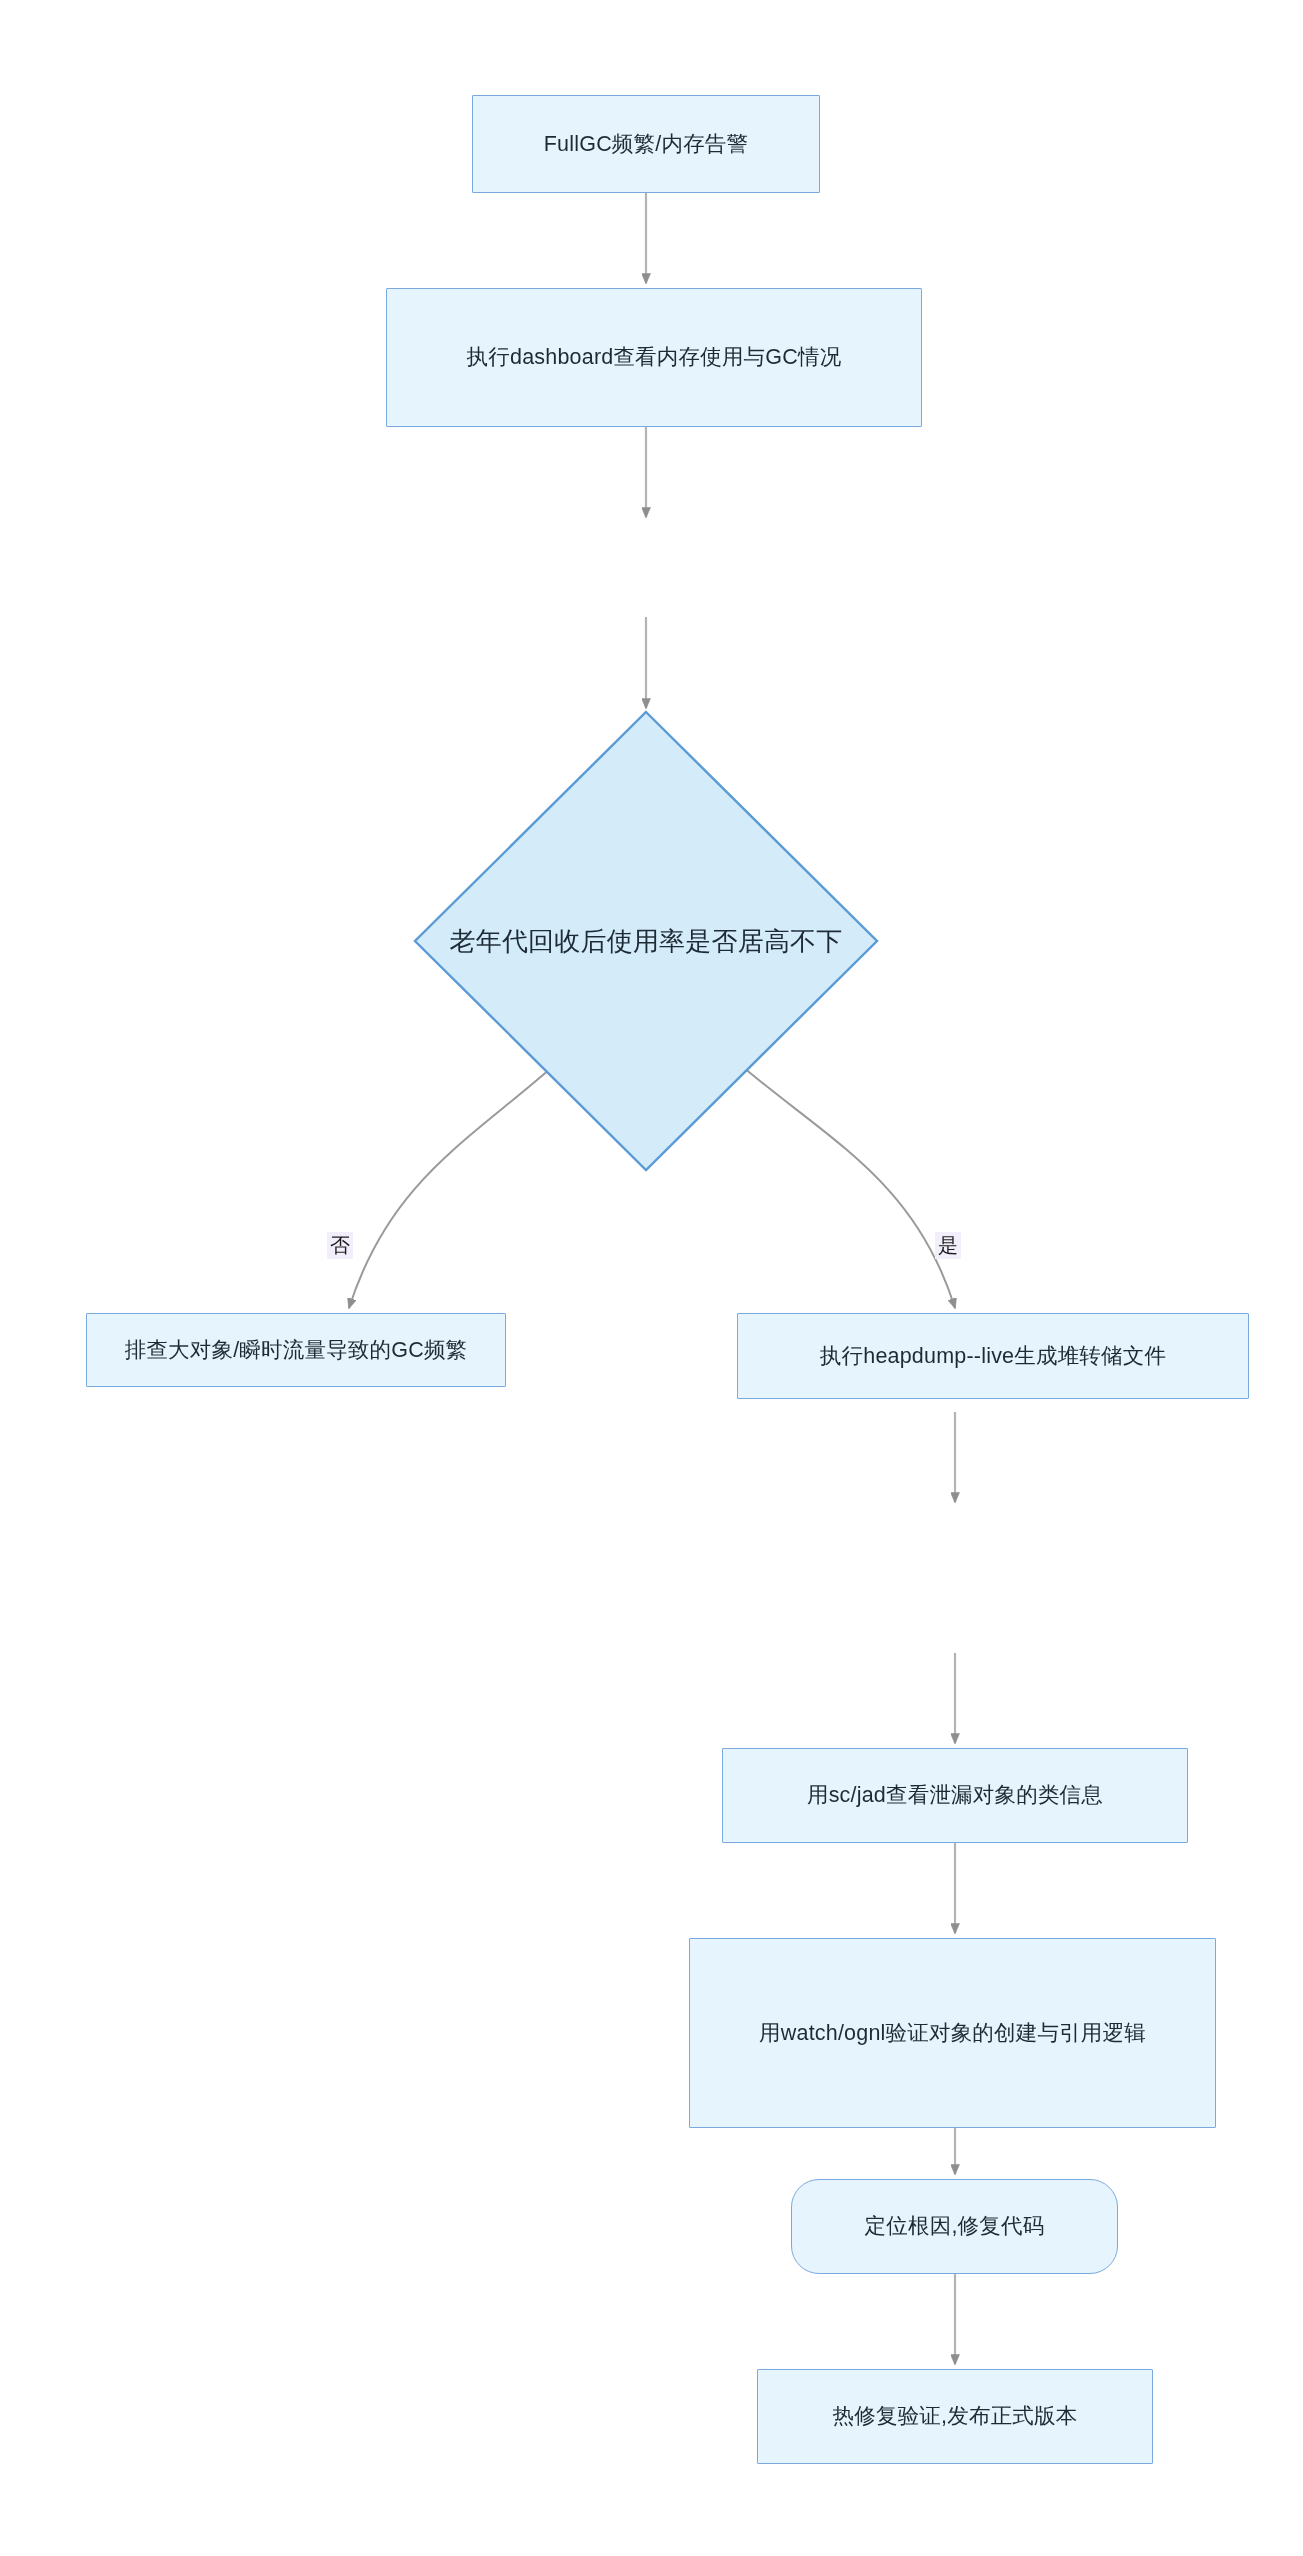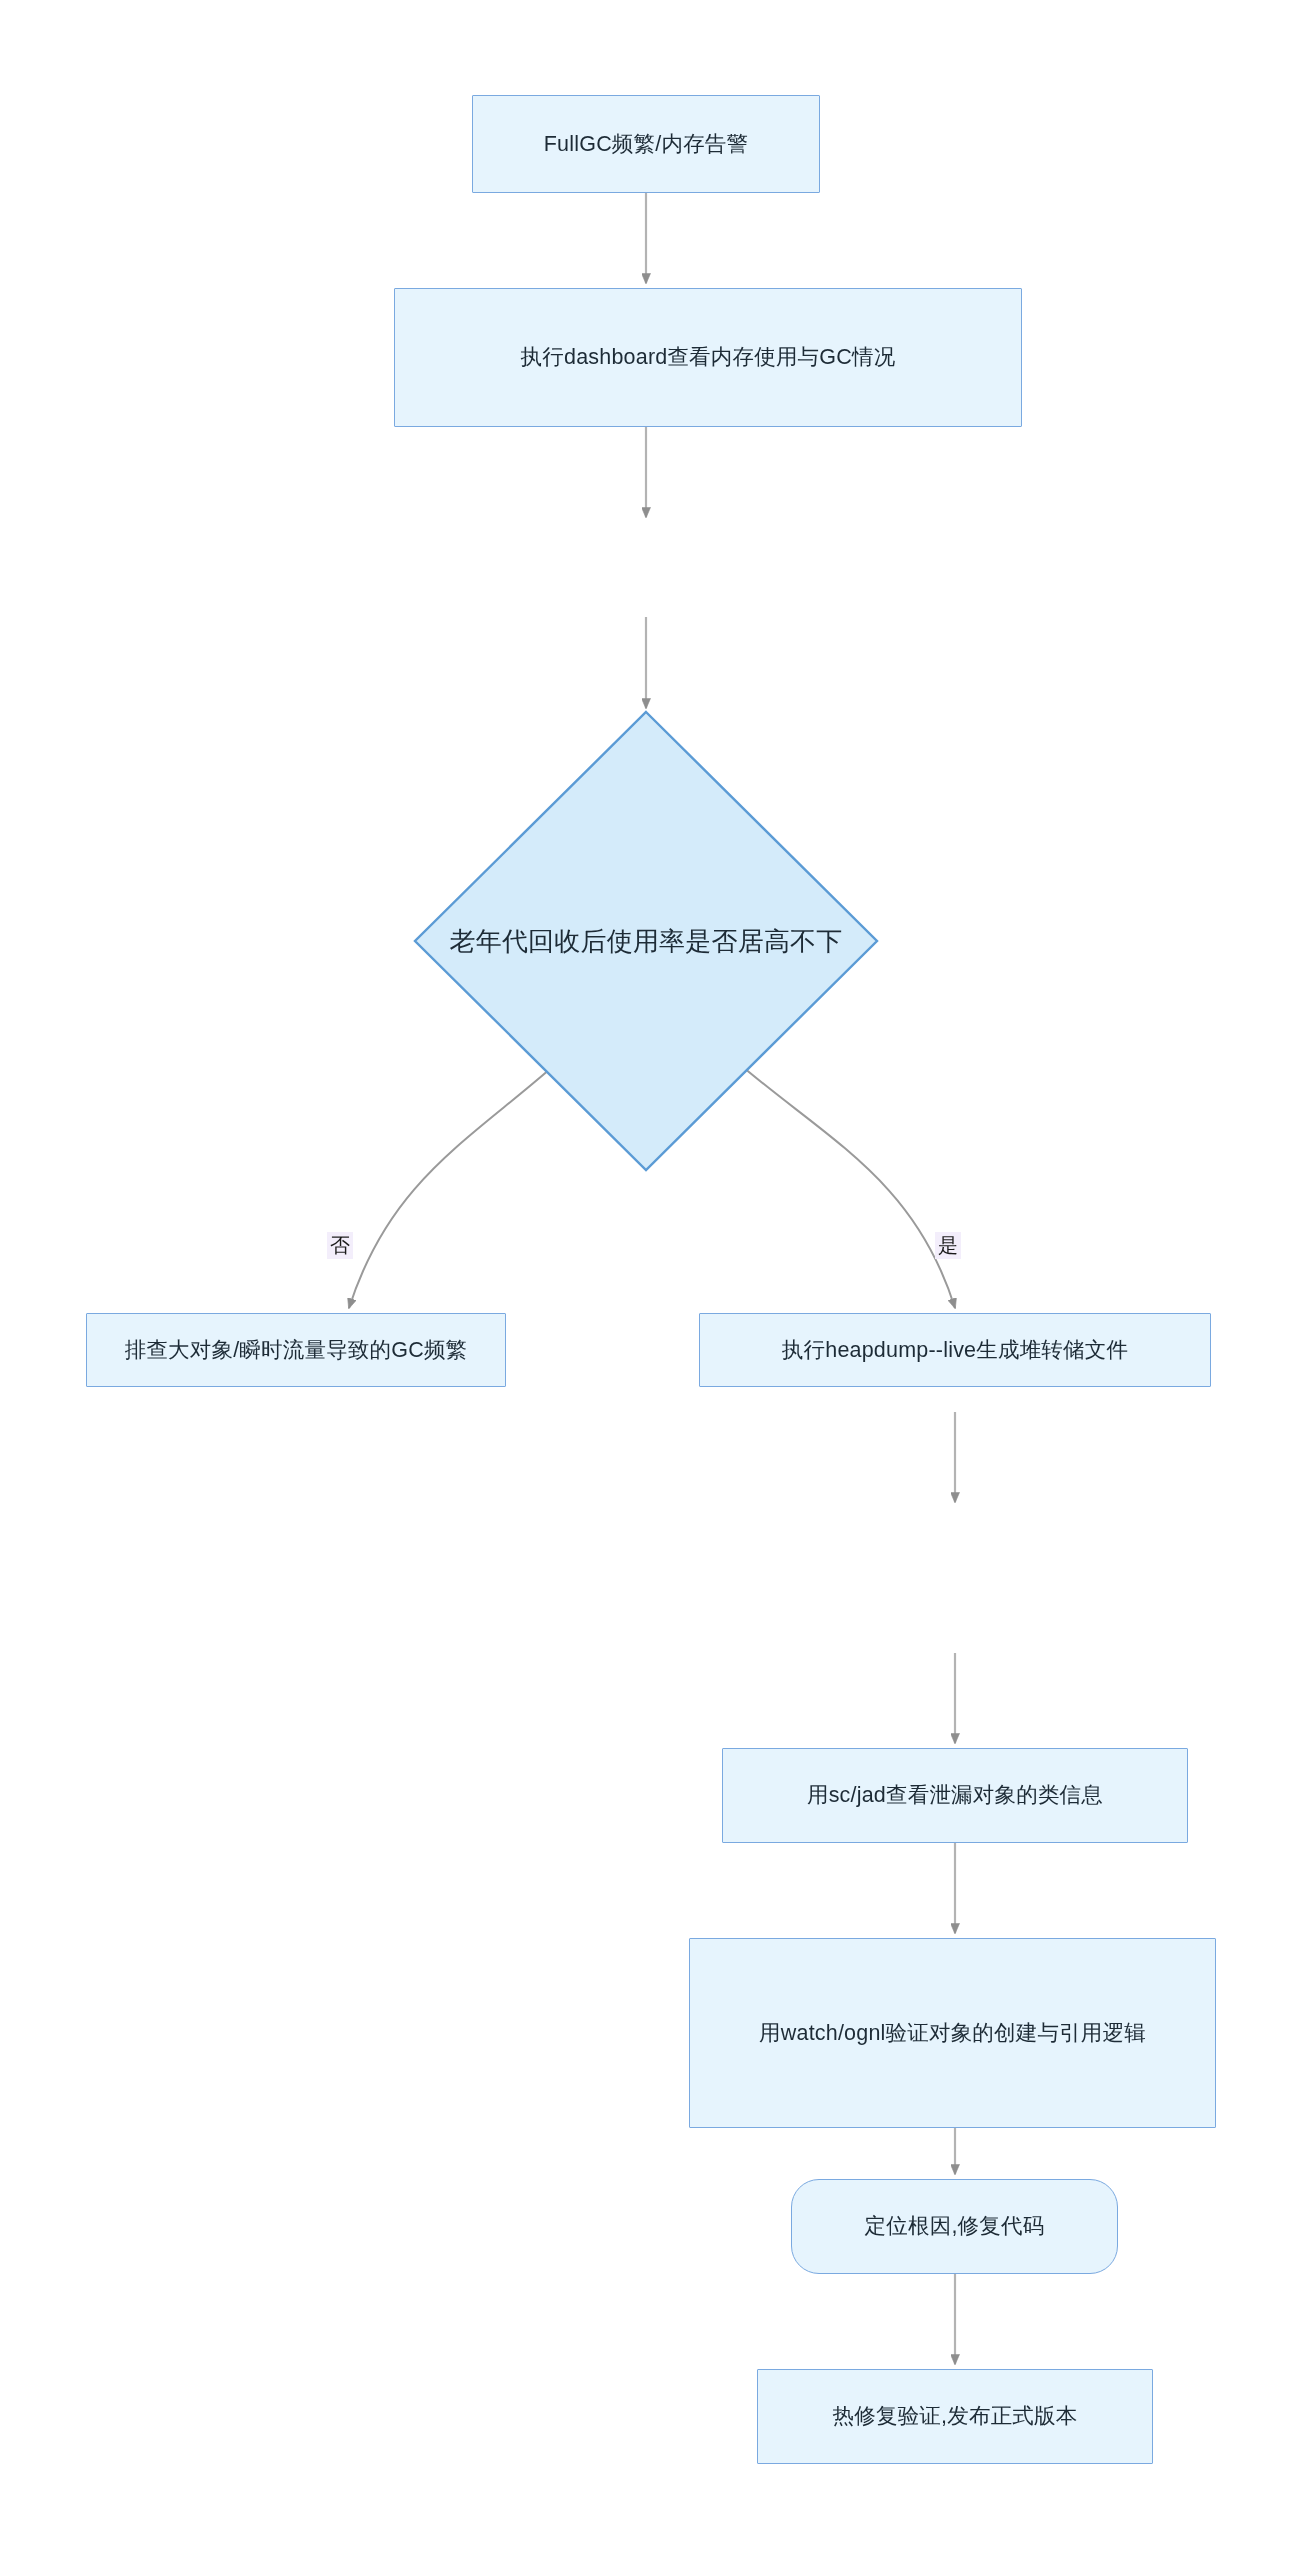--- a/index.html
+++ b/index.html
@@ -116,21 +116,21 @@
 
     <path d="M955,2084 L955,2174" fill="none" stroke="#b3b3b3" stroke-width="2.2" marker-end="url(#arrowhead)"></path>
 
     <path d="M955,2274 L955,2364" fill="none" stroke="#b3b3b3" stroke-width="2.2" marker-end="url(#arrowhead)"></path>
   </svg>
 
   <div class="node" style="left:472px; top:95px; width:348px; height:98px;">
     <span class="node-text">FullGC频繁/内存告警</span>
   </div>
 
-  <div class="node" style="left:394px; top:288px; width:628px; height:139px;">
+  <div class="node" style="left:386px; top:288px; width:536px; height:139px;">
     <span class="node-text">执行dashboard查看内存使用与GC情况</span>
   </div>
 
 
   <div class="decision-wrap" style="left:413px; top:710px; width:466px; height:462px;">
     <svg class="decision-shape" viewBox="0 0 466 462" preserveAspectRatio="none">
       <polygon points="233,2 464,231 233,460 2,231" fill="#d4ebfa" stroke="#5b9bd5" stroke-width="2.4"></polygon>
     </svg>
     <span class="decision-label">老年代回收后使用率是否居高不下</span>
   </div>
@@ -140,21 +140,21 @@
   </div>
 
   <div class="edge-label" style="left:935px; top:1232px;">
     <span>是</span>
   </div>
 
   <div class="node" style="left:86px; top:1313px; width:420px; height:74px;">
     <span class="node-text">排查大对象/瞬时流量导致的GC频繁</span>
   </div>
 
-  <div class="node" style="left:699px; top:1313px; width:512px; height:74px;">
+  <div class="node" style="left:737px; top:1313px; width:512px; height:86px;">
     <span class="node-text">执行heapdump--live生成堆转储文件</span>
   </div>
 
 
   <div class="node" style="left:722px; top:1748px; width:466px; height:95px;">
     <span class="node-text">用sc/jad查看泄漏对象的类信息</span>
   </div>
 
   <div class="node" style="left:689px; top:1938px; width:527px; height:190px;">
     <span class="node-text">用watch/ognl验证对象的创建与引用逻辑</span>

